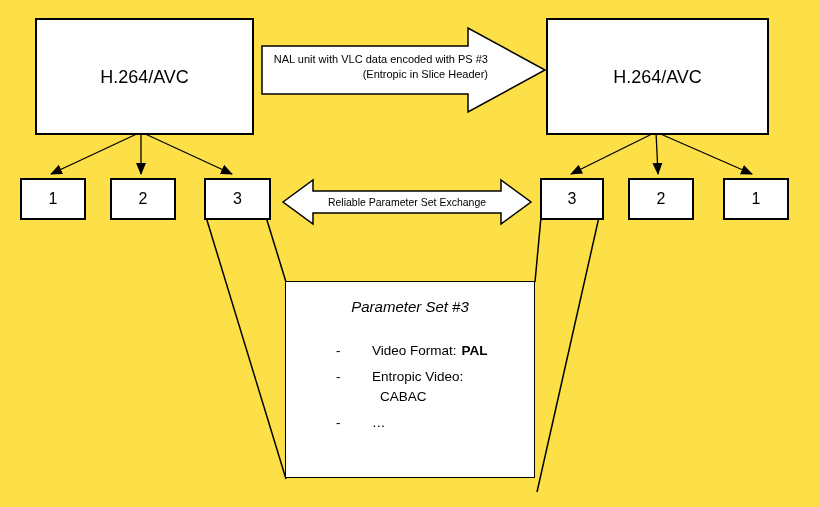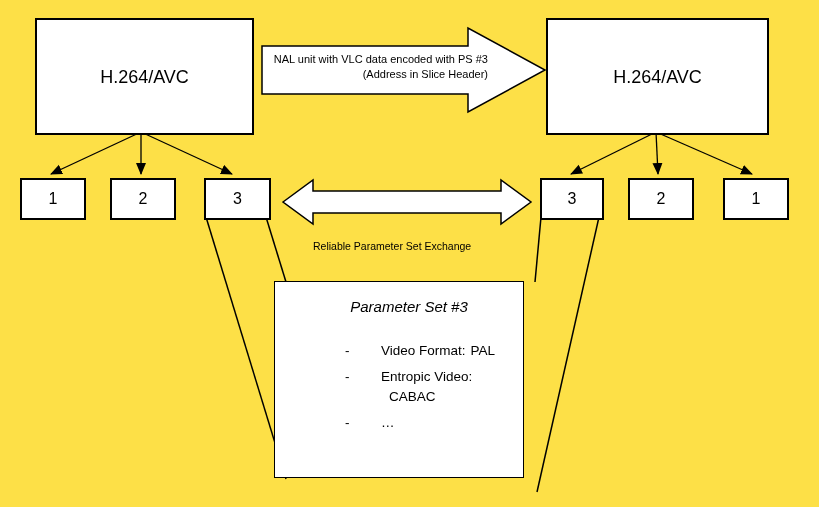--- a/index.html
+++ b/index.html
@@ -4,29 +4,29 @@
 <style>
   html,body{margin:0;padding:0;background:#ffffff;font-family:"Liberation Sans",sans-serif;}
   .canvas{position:relative;width:819px;height:507px;background:#fde047;overflow:hidden;}
   .canvas svg{position:absolute;left:0;top:0;}
   .bigbox{position:absolute;border:2px solid #000;background:#fff;display:flex;flex-direction:column;
           align-items:center;justify-content:center;text-align:center;font-size:18px;color:#000;}
   .bigbox .bl{line-height:34px;}
   .setbox{position:absolute;border:2px solid #000;background:#fff;display:flex;align-items:center;
           justify-content:center;font-size:16px;color:#000;}
   .arrowtext{position:absolute;text-align:right;font-size:11px;color:#000;line-height:15px;}
-  .exchtext{position:absolute;font-size:10.5px;color:#000;margin-top:44px;}
-  .parambox{position:absolute;left:274px;top:281px;width:250px;height:197px;border:1.5px solid #000;
-            background:#fff;box-sizing:border-box;color:#000;padding-left:20px;}
+  .exchtext{position:absolute;text-align:center;font-size:10.5px;color:#000;}
+  .parambox{position:absolute;left:285px;top:281px;width:250px;height:197px;border:1.5px solid #000;
+            background:#fff;box-sizing:border-box;color:#000;}
   .ptitle{margin-top:16px;text-align:center;font-style:italic;font-size:15px;}
   .plist{margin-top:26px;font-size:13.5px;}
   .prow{display:flex;margin-bottom:6px;line-height:20px;}
   .pdash{margin-left:50px;width:36px;flex:none;}
   .plabel{font-weight:normal;}
-  .pvalue-inline{font-weight:normal;margin-left:5px;}
+  .pvalue-inline{font-weight:bold;margin-left:5px;}
   .pvalue-block{font-weight:normal;margin-left:8px;line-height:20px;}
 </style>
 </head>
 <body>
 
 <div class="canvas">
 
   <svg width="819" height="507" viewBox="0 0 819 507">
     <defs>
       <marker id="ah" markerUnits="userSpaceOnUse" markerWidth="14" markerHeight="12" refX="11" refY="5" orient="auto">
@@ -55,21 +55,21 @@
   <div class="bigbox" style="left:35px;top:18px;width:215px;height:113px;">
     <div class="bl">H.264/AVC</div>
   </div>
 
   <div class="bigbox" style="left:546px;top:18px;width:219px;height:113px;">
     <div class="bl">H.264/AVC</div>
   </div>
 
   <div class="arrowtext" style="left:258px;top:52px;width:230px;">
     <div>NAL unit with VLC data encoded with PS #3</div>
-    <div>(Address in Slice Header)</div>
+    <div>(Entropic in Slice Header)</div>
   </div>
 
   <div class="exchtext" style="left:313px;top:196px;width:188px;">Reliable Parameter Set Exchange</div>
 
   <div class="setbox" style="left:20px;top:178px;width:62px;height:38px;">1</div>
   <div class="setbox" style="left:110px;top:178px;width:62px;height:38px;">2</div>
   <div class="setbox" style="left:204px;top:178px;width:63px;height:38px;">3</div>
 
   <div class="setbox" style="left:540px;top:178px;width:60px;height:38px;">3</div>
   <div class="setbox" style="left:628px;top:178px;width:62px;height:38px;">2</div>

